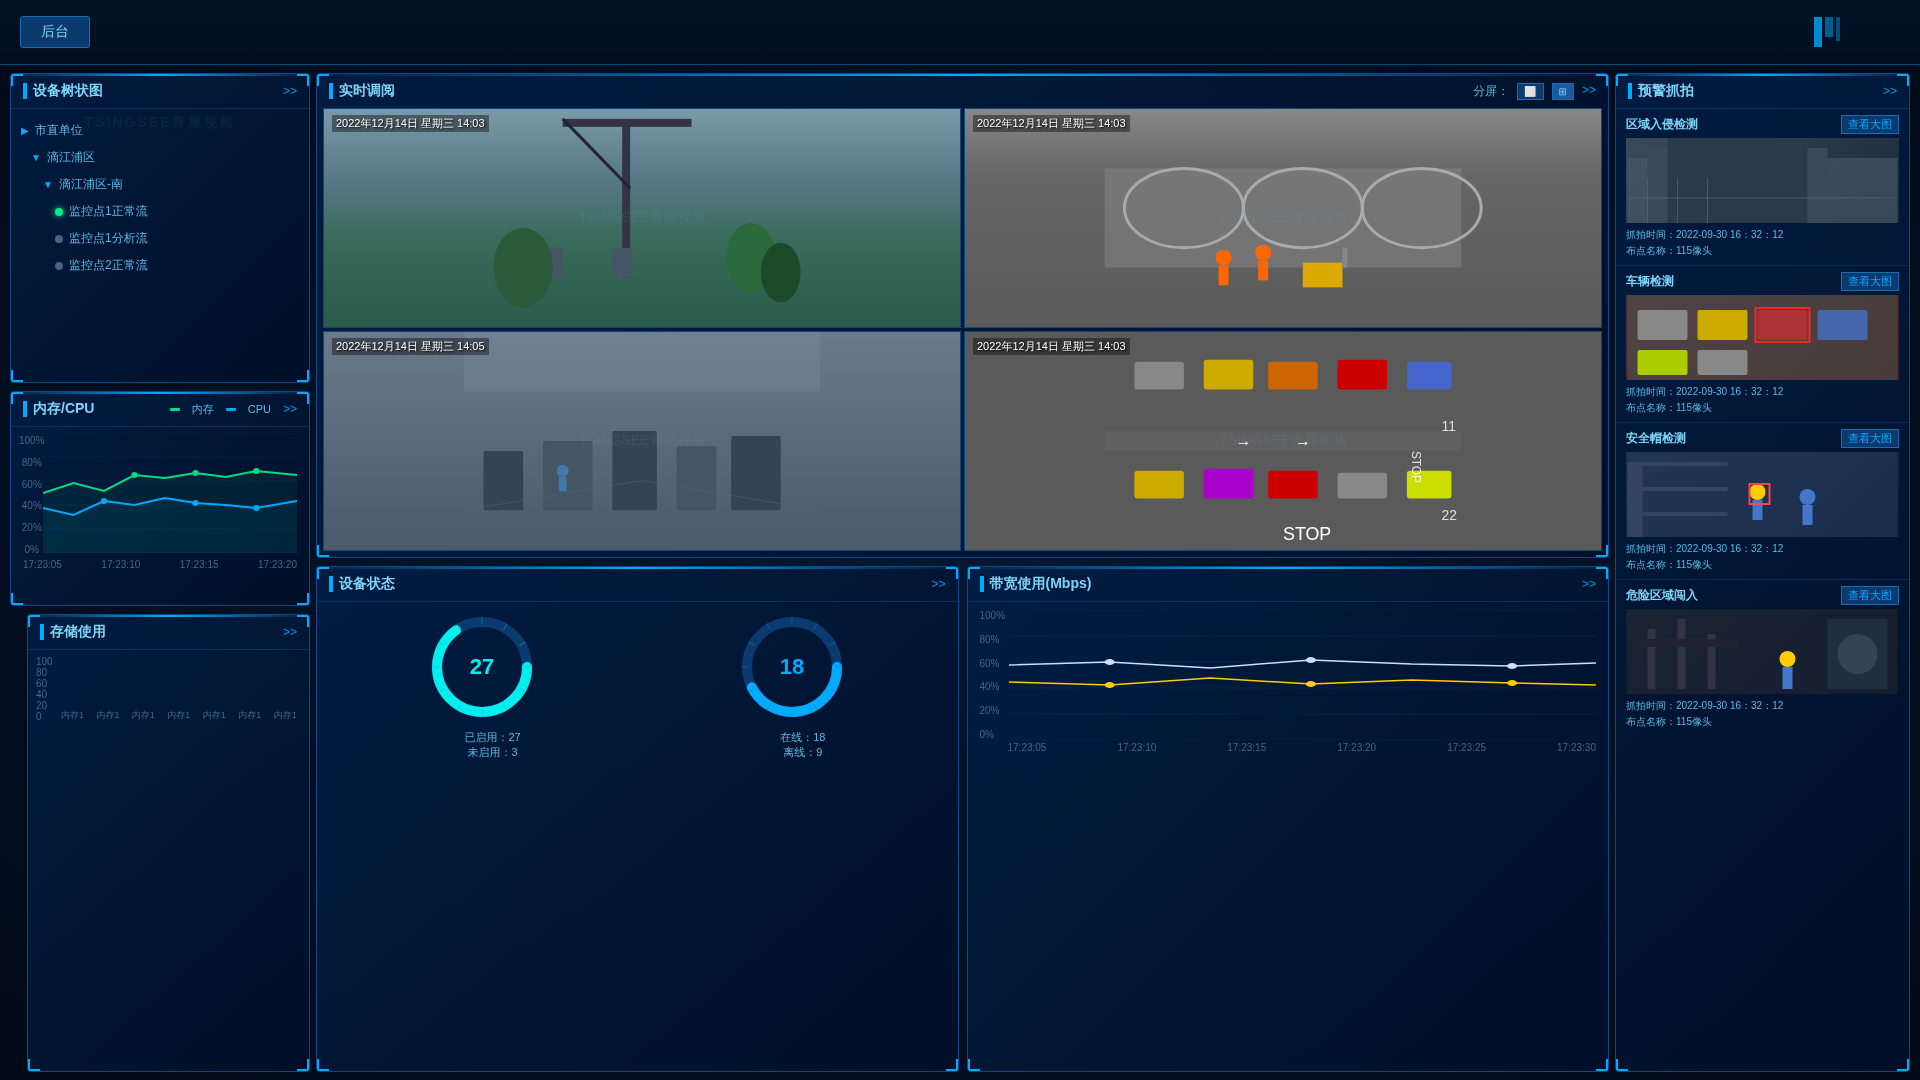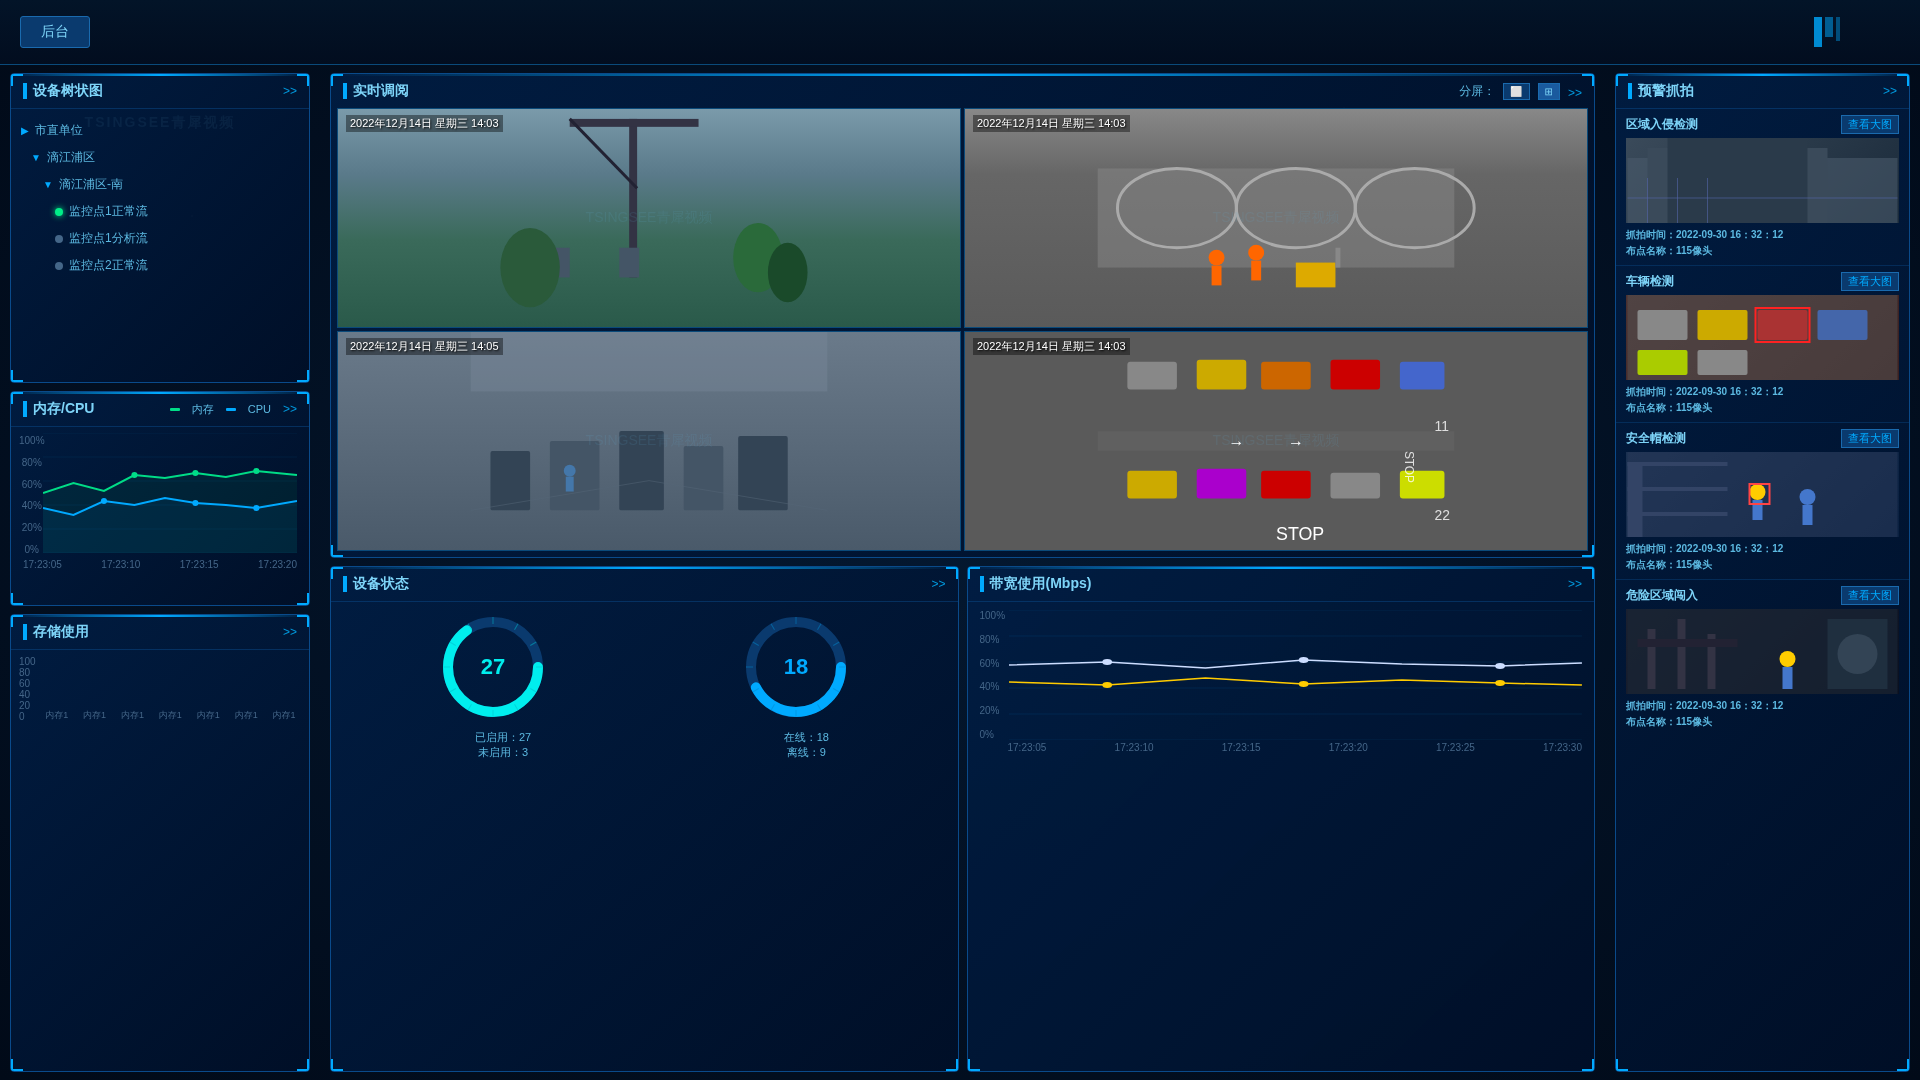--- a/index.html
+++ b/index.html
@@ -82,21 +82,21 @@
       letter-spacing: 2px;
       pointer-events: none;
       white-space: nowrap;
     }
 
     
     .main-layout {
       display: grid;
       grid-template-columns: 300px 1fr 295px;
       grid-template-rows: auto;
-      gap: 20px;
+      gap: 6px;
       padding: 8px 10px;
       height: calc(1080px - 65px);
     }
 
     
     .left-col {
       display: flex;
       flex-direction: column;
       gap: 8px;
     }
@@ -211,21 +211,21 @@
       top: 8px;
       height: 120px;
       display: flex;
       flex-direction: column;
       justify-content: space-between;
       font-size: 10px;
       color: #446688;
     }
 
     
-    .storage-panel { flex: 1; }
+    .storage-panel { flex: 1; margin-left: 17px; }
     .bar-chart-inner {
       flex: 1;
       display: flex;
       align-items: flex-end;
       gap: 4px;
       padding-bottom: 2px;
     }
     .bar-group {
       flex: 1;
       display: flex;
@@ -260,21 +260,21 @@
       flex: 0 0 auto;
     }
     .realtime-header {
       display: flex;
       align-items: center;
       justify-content: space-between;
       padding: 8px 12px;
     }
     .split-controls {
       display: flex;
-      align-items: flex-end;
+      align-items: flex-start;
       gap: 8px;
       margin-left: 36px;
     }
     .split-label { font-size: 12px; color: #5bb8e0; }
     .split-btn {
       background: #0a3a6e;
       border: 1px solid #1a6aae;
       color: #7dd4f8;
       font-size: 10px;
       padding: 2px 6px;
@@ -383,21 +383,21 @@
       border: 1px solid #1a6aae;
       padding: 1px 6px;
     }
     .alert-image {
       width: 100%;
       height: 85px;
       margin-bottom: 4px;
       position: relative;
       overflow: hidden;
     }
-    .alert-meta { font-size: 10px; color: #5bb8e0; line-height: 1.6; font-weight: bold; }
+    .alert-meta { font-size: 10px; color: #5bb8e0; line-height: 1.6; }
 
     .grid-lines {
       stroke: rgba(0,170,255,0.15);
       stroke-width: 0.5;
     }
 
     
     .corner-tl, .corner-tr, .corner-bl, .corner-br {
       position: absolute;
       width: 12px;

